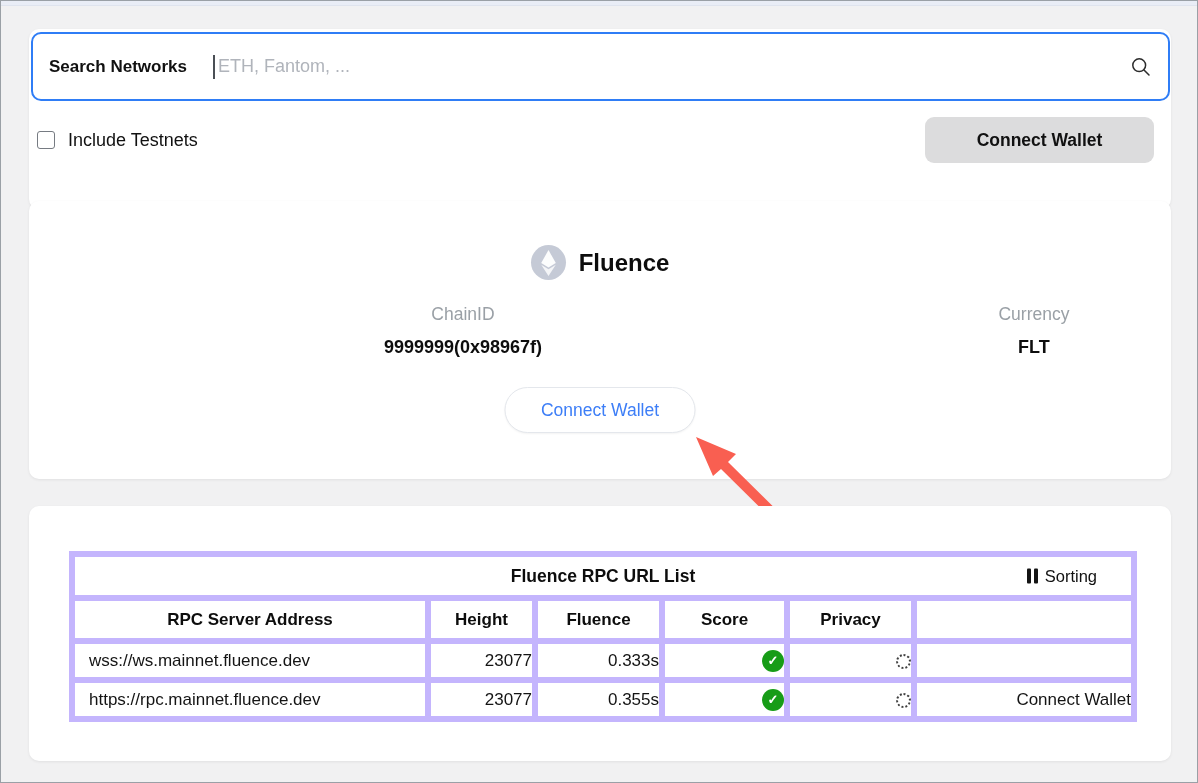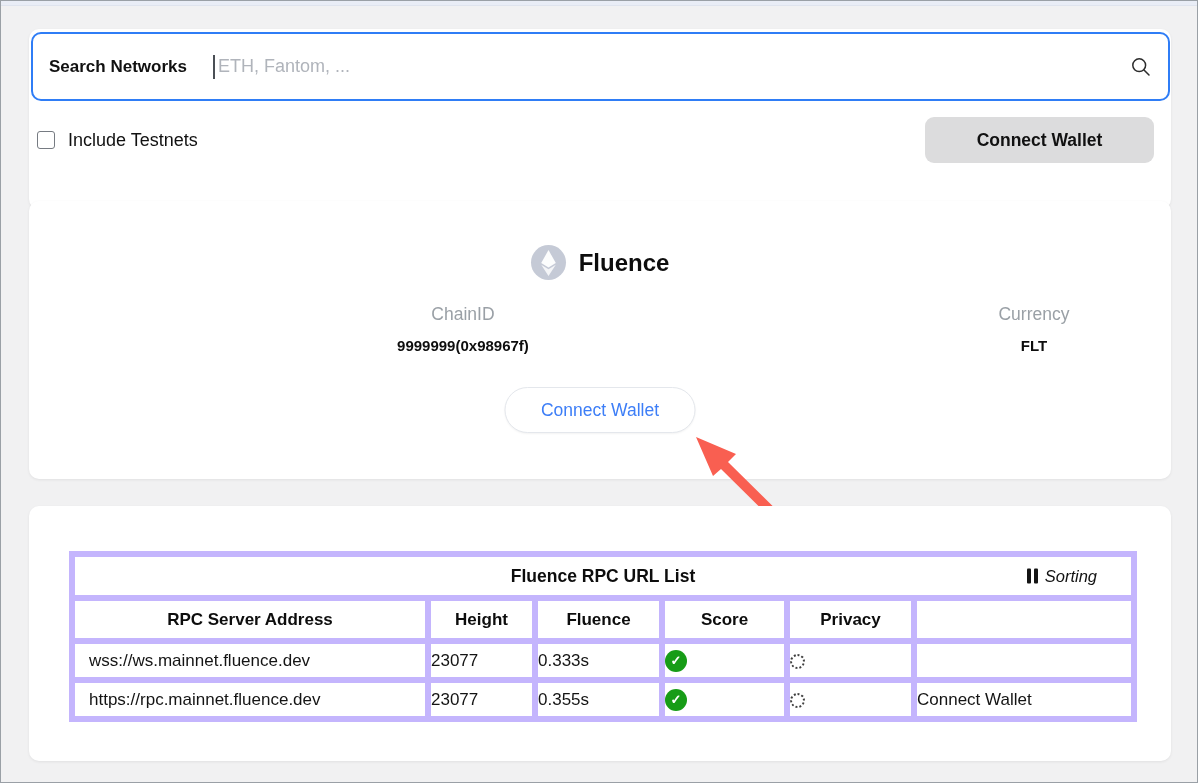--- a/index.html
+++ b/index.html
@@ -45,21 +45,21 @@
   .net-header { position:absolute; left:0; top:44px; width:100%; display:flex; align-items:center; justify-content:center; gap:13px; }
   .net-logo {
     width:35px; height:35px; border-radius:50%; background:#c5cad6;
     display:flex; align-items:center; justify-content:center;
   }
   .net-title { font-size:24px; font-weight:bold; color:#0d0d0d; }
   .net-info { position:absolute; left:0; top:103px; width:100%; display:flex; }
   .net-col-left  { width:76%; text-align:center; }
   .net-col-right { width:24%; text-align:center; }
   .net-label { font-size:17.5px; color:#9aa0a6; }
-  .net-value { font-size:15px; font-weight:bold; color:#0d0d0d; margin-top:12px; }
+  .net-value { font-size:18px; font-weight:bold; color:#0d0d0d; margin-top:12px; }
   .btn-pill {
     position:absolute; left:50%; top:186px; transform:translateX(-50%);
     width:191px; height:46px; border-radius:23px; background:#fff;
     border:1px solid #e4e7ec; box-shadow:0 1px 2px rgba(0,0,0,0.05);
     color:#3d7ef7; font-size:17.5px;
     display:flex; align-items:center; justify-content:center; cursor:pointer;
     font-family:"Liberation Sans", sans-serif;
   }
   
   .pointer-arrow { position:absolute; left:652px; top:420px; }
@@ -67,27 +67,27 @@
   .card-table { left:28px; top:505px; width:1142px; height:255px; }
   table.rpc {
     position:absolute; left:40px; top:45px; width:1062px;
     border-collapse:collapse; table-layout:fixed;
   }
   table.rpc td, table.rpc th { border:6px solid #c4b5fd; background:#fff; }
   tr.title-row td { height:44px; position:relative; }
   .table-title { text-align:center; font-size:17.5px; font-weight:bold; color:#0d0d0d; }
   .sorting {
     position:absolute; right:34px; top:50%; transform:translateY(-50%);
-    display:flex; align-items:center; gap:7px; cursor:pointer;font-style:italic;
+    display:flex; align-items:center; gap:7px; cursor:pointer;
   }
   .pause-icon { display:flex; gap:3.5px; }
   .pause-icon i { display:block; width:3.5px; height:15px; background:#141414; border-radius:1px; }
   .sorting-label { font-size:16.5px; color:#111; }
   tr.header-row th { height:43px; font-size:17px; font-weight:bold; text-align:center; color:#0d0d0d; }
-  tr.data-row td { height:39px; font-size:17px; text-align:left; color:#141414; }
+  tr.data-row td { height:39px; font-size:17px; text-align:right; color:#141414; }
   td.addr { text-align:left !important; padding-left:14px; }
   .check-badge {
     display:inline-flex; width:22px; height:22px; border-radius:50%;
     background:#179c17; color:#fff; align-items:center; justify-content:center;
     font-size:13px; font-weight:bold; vertical-align:middle;
   }
   .privacy-circle {
     display:inline-block; width:15px; height:15px; border-radius:50%;
     border:2px dotted #3e3e3e; vertical-align:middle;
   }

